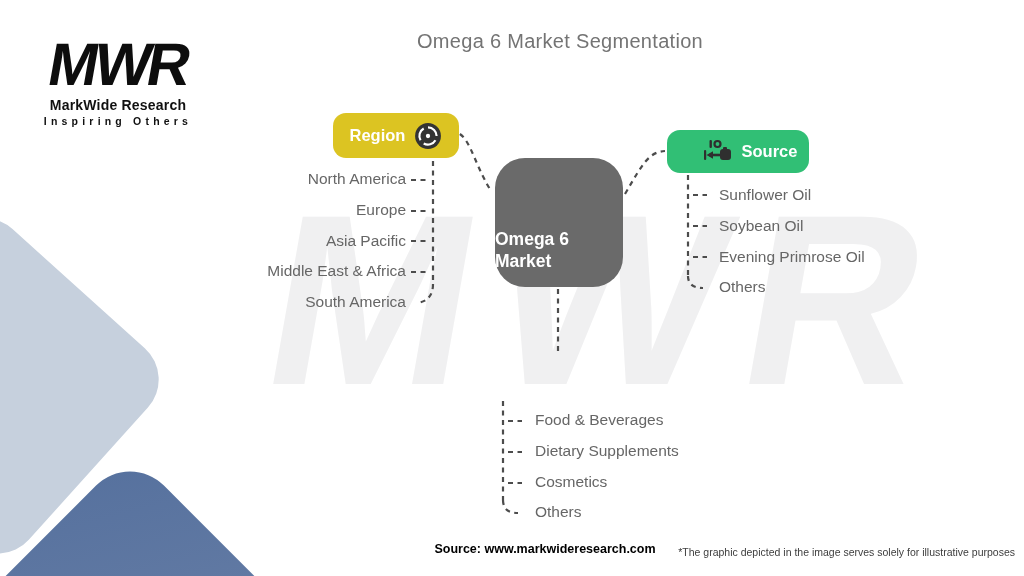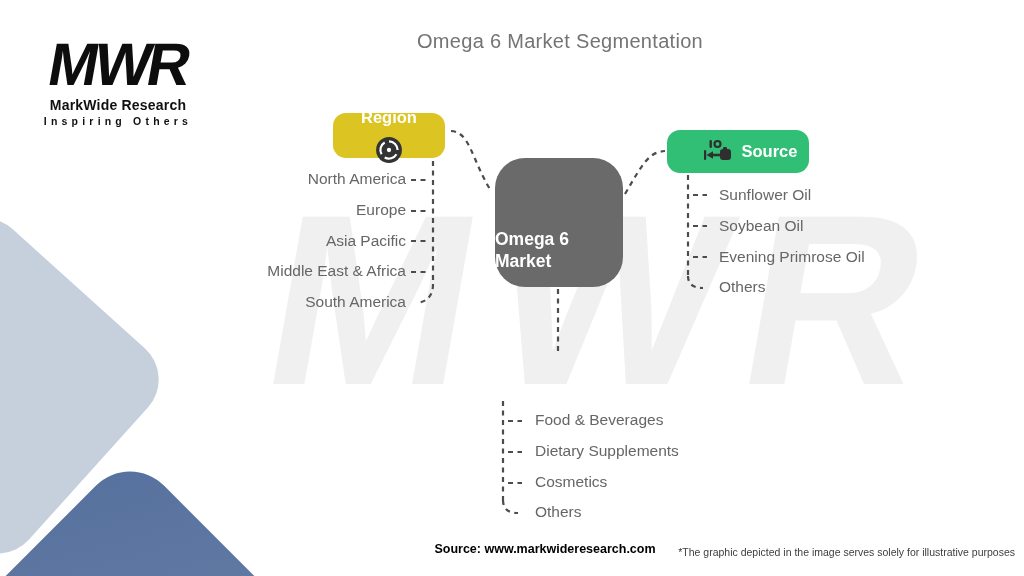--- a/index.html
+++ b/index.html
@@ -43,21 +43,21 @@
     position:absolute;z-index:3;display:flex;align-items:center;justify-content:center;
     border-radius:13px;color:#fff;font-weight:700;font-size:16.5px;gap:9px;
   }
   .node .lbl{white-space:nowrap;}
   .center-box{
     position:absolute;left:495px;top:158px;width:128px;height:129px;border-radius:30px;
     z-index:3;display:flex;flex-direction:column;align-items:flex-start;justify-content:flex-end;
     padding-bottom:15px;box-sizing:border-box;color:#fff;font-weight:700;font-size:17.5px;
     line-height:22px;text-align:center;
   }
-  .box-region{left:333px;top:113px;width:112px;height:45px;flex-direction:column;}
+  .box-region{left:333px;top:113px;width:126px;height:45px;}
   .box-source{left:667px;top:130px;width:118px;height:43px;}
   .box-application{left:484px;top:355px;width:149px;height:44px;}
   .list{position:absolute;z-index:3;color:#666;font-size:15.5px;white-space:nowrap;}
   .list .item{height:30.75px;line-height:30.75px;margin-left:7px;}
   .list-region{right:618px;top:164px;text-align:right;}
   .list-source{left:712px;top:180px;}
   .list-application{left:528px;top:405px;}
   
   .footer-source{
     position:absolute;left:511px;top:542px;transform:translateX(-50%);

